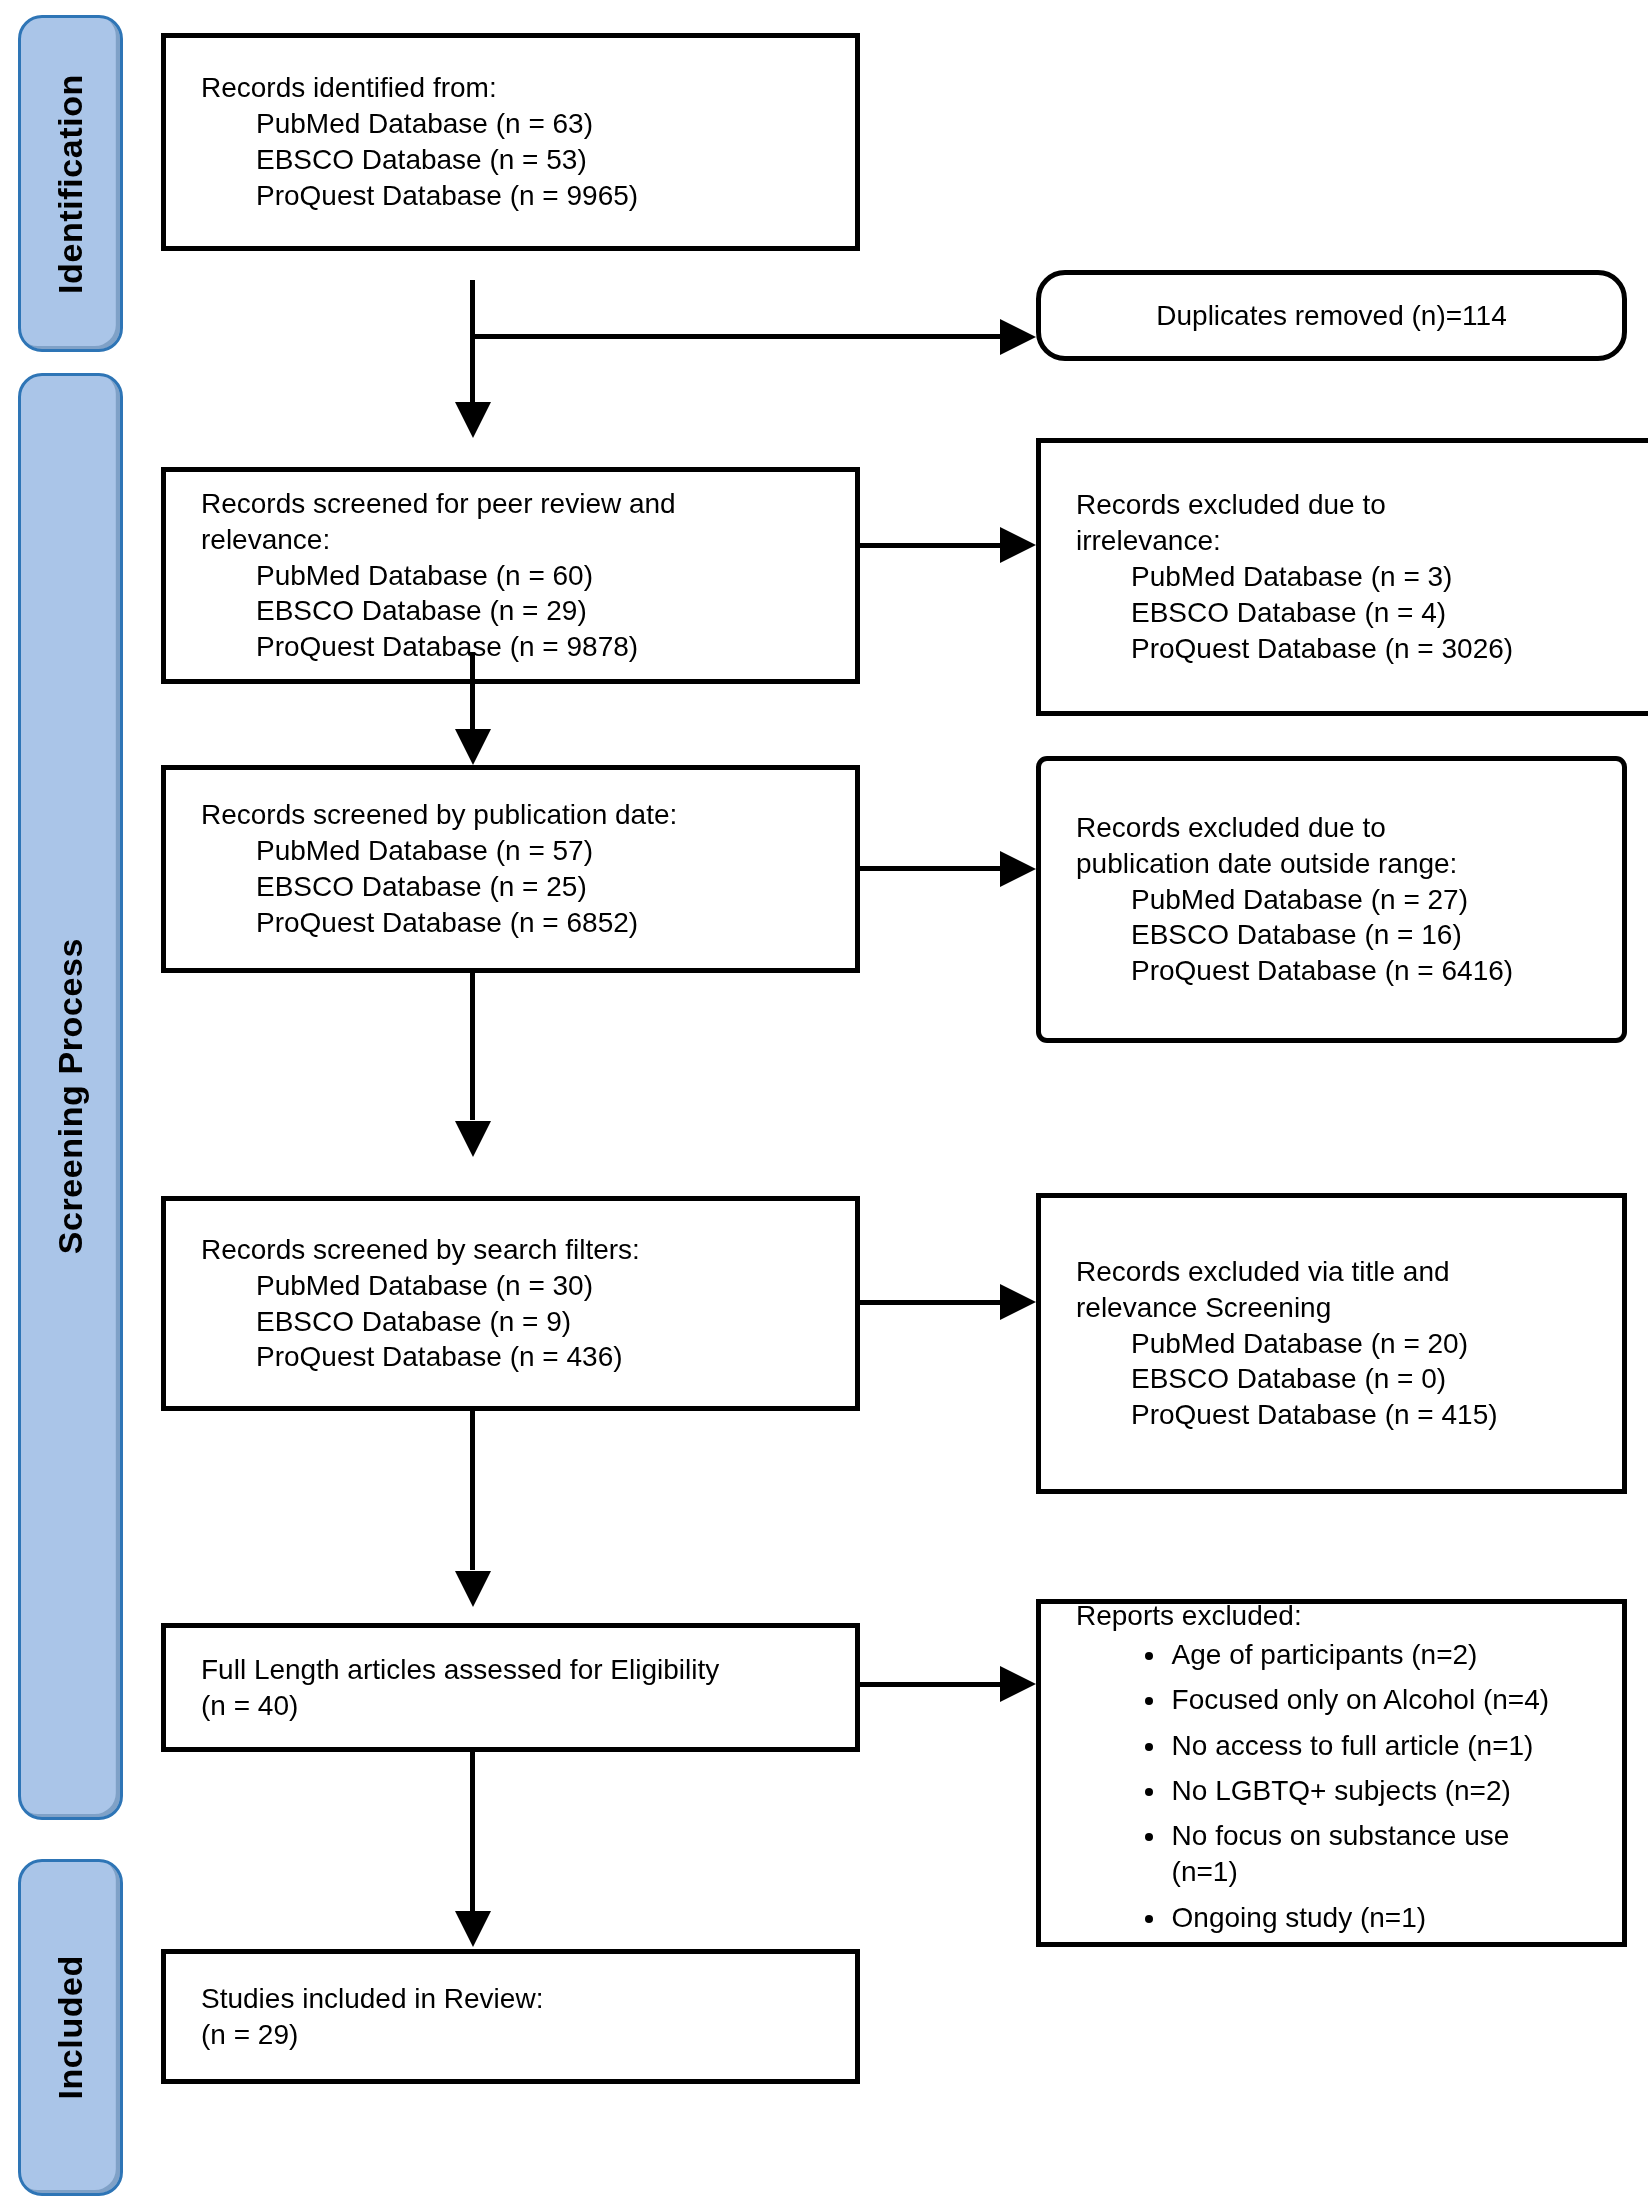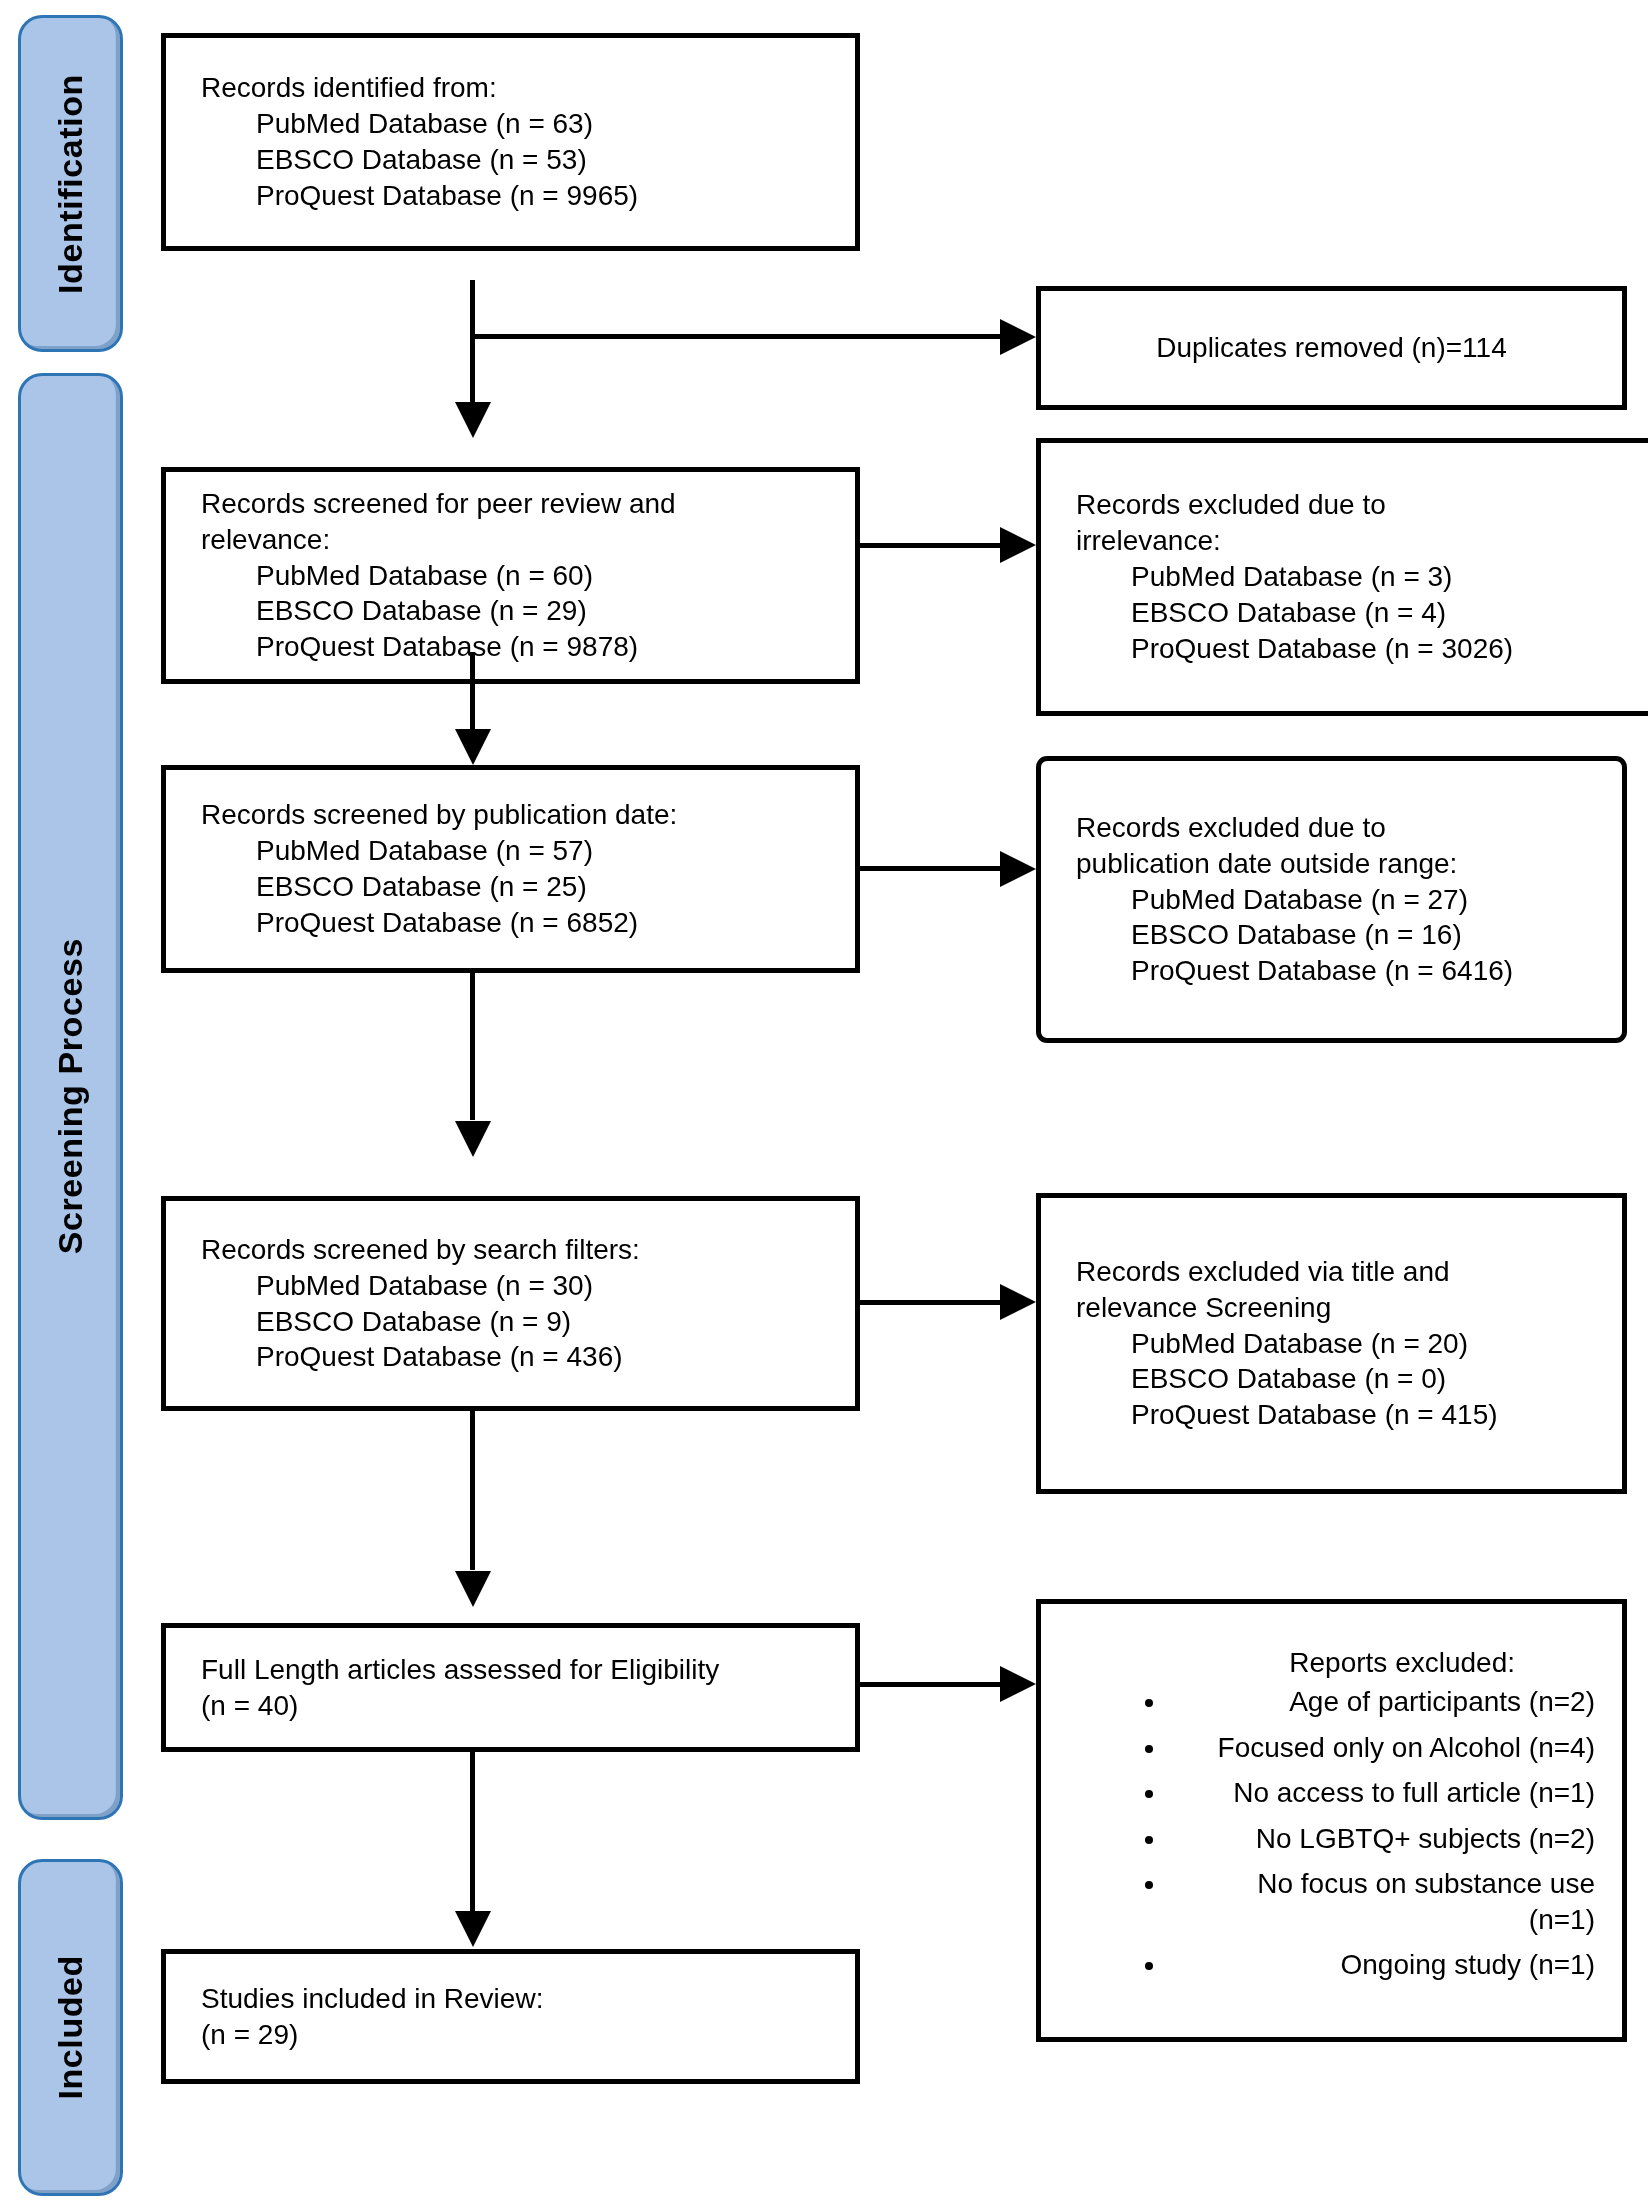--- a/index.html
+++ b/index.html
@@ -117,21 +117,21 @@
   <div class="fbox" style="left:161px;top:1623px;width:699px;height:129px;">
     <div class="hdr">Full Length articles assessed for Eligibility</div>
     <div>(n = 40)</div>
   </div>
 
   <div class="fbox" style="left:161px;top:1949px;width:699px;height:135px;">
     <div class="hdr">Studies included in Review:</div>
     <div>(n = 29)</div>
   </div>
 
-  <div class="fbox center sidebox" style="left:1036px;top:286px;width:591px;height:124px;">
+  <div class="fbox center sidebox" style="left:1036px;top:270px;width:591px;height:91px;border-radius:29px;">
     <div>Duplicates removed (n)=114</div>
   </div>
 
   <div class="fbox sidebox" style="left:1036px;top:438px;width:682px;height:278px;">
     <div class="hdr">Records excluded due to irrelevance:</div>
     <div class="item">PubMed Database (n = 3)</div>
     <div class="item">EBSCO Database (n = 4)</div>
     <div class="item">ProQuest Database (n = 3026)</div>
   </div>
 
@@ -142,21 +142,21 @@
     <div class="item">ProQuest Database (n = 6416)</div>
   </div>
 
   <div class="fbox sidebox" style="left:1036px;top:1193px;width:591px;height:301px;">
     <div class="hdr">Records excluded via title and relevance Screening</div>
     <div class="item">PubMed Database (n = 20)</div>
     <div class="item">EBSCO Database (n = 0)</div>
     <div class="item">ProQuest Database (n = 415)</div>
   </div>
 
-  <div class="fbox sidebox" style="left:1036px;top:1599px;width:591px;height:443px;text-align:right;">
+  <div class="fbox sidebox" style="left:1036px;top:1599px;width:591px;height:348px;">
     <div class="hdr">Reports excluded:</div>
     <ul>
       <li>Age of participants (n=2)</li>
       <li>Focused only on Alcohol (n=4)</li>
       <li>No access to full article (n=1)</li>
       <li>No LGBTQ+ subjects (n=2)</li>
       <li>No focus on substance use
 (n=1)</li>
       <li>Ongoing study (n=1)</li>
     </ul>

